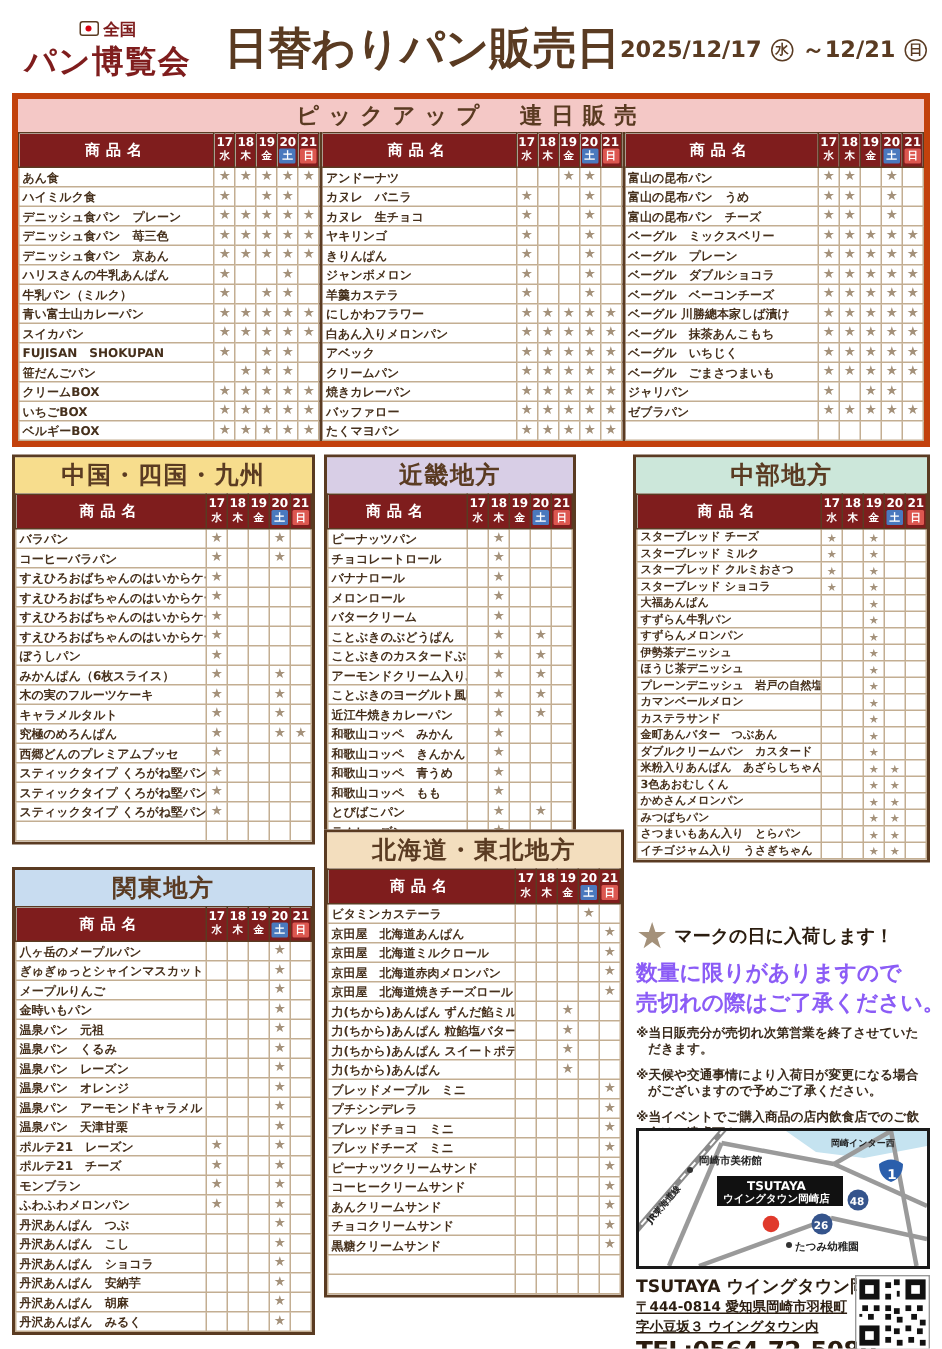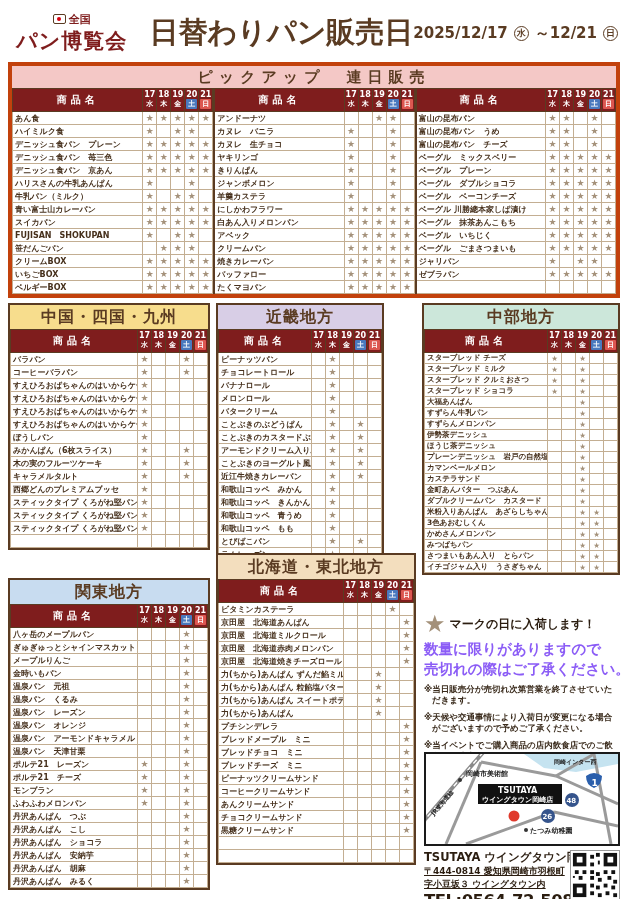--- a/index.html
+++ b/index.html
@@ -611,20 +611,28 @@
         </tr>
         <tr>
           <td class="pn">キャラメルタルト</td>
           <td class="st">★</td>
           <td class="st"></td>
           <td class="st"></td>
           <td class="st">★</td>
           <td class="st"></td>
         </tr>
         <tr>
+          <td class="pn">究極のめろんぱん</td>
+          <td class="st">★</td>
+          <td class="st"></td>
+          <td class="st"></td>
+          <td class="st">★</td>
+          <td class="st">★</td>
+        </tr>
+        <tr>
           <td class="pn">西郷どんのプレミアムブッセ</td>
           <td class="st">★</td>
           <td class="st"></td>
           <td class="st"></td>
           <td class="st"></td>
           <td class="st"></td>
         </tr>
         <tr>
           <td class="pn">スティックタイプ くろがね堅パン(プレーン)</td>
           <td class="st">★</td>
@@ -1295,29 +1303,29 @@
         </tr>
         <tr>
           <td class="pn">力(ちから)あんぱん</td>
           <td class="st"></td>
           <td class="st"></td>
           <td class="st">★</td>
           <td class="st"></td>
           <td class="st"></td>
         </tr>
         <tr>
+          <td class="pn">ブレッドメープル　ミニ</td>
+          <td class="st"></td>
+          <td class="st"></td>
+          <td class="st"></td>
+          <td class="st"></td>
+          <td class="st">★</td>
+        </tr>
+        <tr>
           <td class="pn">プチシンデレラ</td>
-          <td class="st"></td>
-          <td class="st"></td>
-          <td class="st"></td>
-          <td class="st"></td>
-          <td class="st">★</td>
-        </tr>
-        <tr>
-          <td class="pn">ブレッドメープル　ミニ</td>
           <td class="st"></td>
           <td class="st"></td>
           <td class="st"></td>
           <td class="st"></td>
           <td class="st">★</td>
         </tr>
         <tr>
           <td class="pn">ブレッドチョコ　ミニ</td>
           <td class="st"></td>
           <td class="st"></td>

